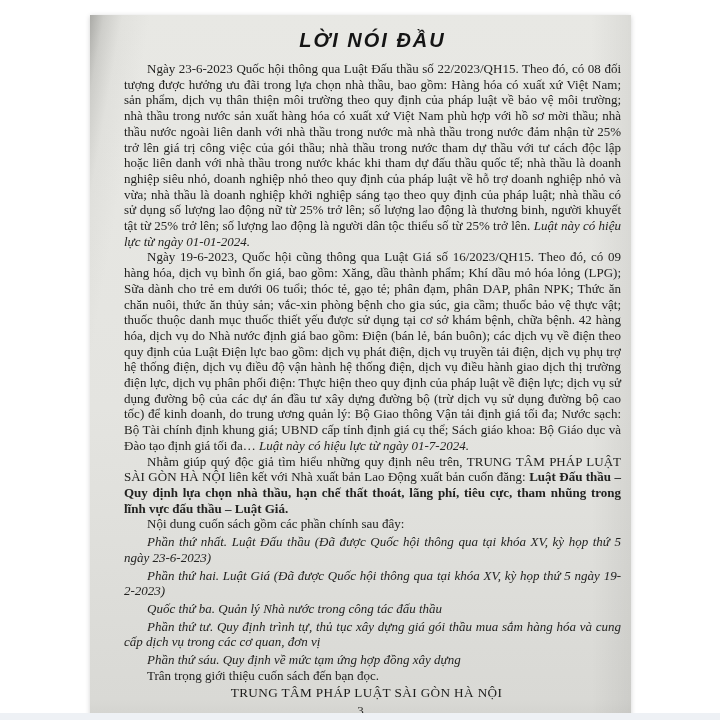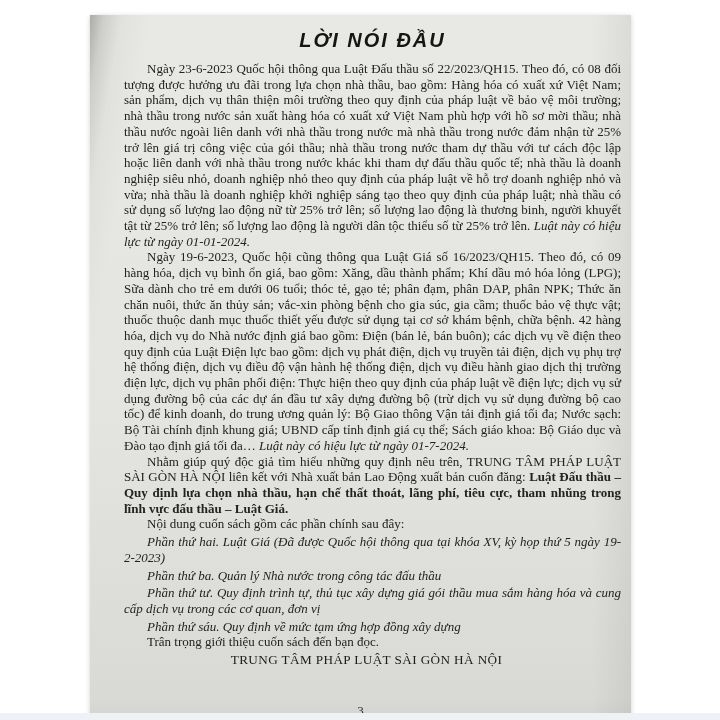--- a/index.html
+++ b/index.html
@@ -99,22 +99,23 @@
 
     <p class="body"><span>Ngày 23-6-2023 Quốc hội thông qua Luật Đấu thầu số 22/2023/QH15. Theo đó, có 08 đối tượng được hưởng ưu đãi trong lựa chọn nhà thầu, bao gồm: Hàng hóa có xuất xứ Việt Nam; sản phẩm, dịch vụ thân thiện môi trường theo quy định của pháp luật về bảo vệ môi trường; nhà thầu trong nước sản xuất hàng hóa có xuất xứ Việt Nam phù hợp với hồ sơ mời thầu; nhà thầu nước ngoài liên danh với nhà thầu trong nước mà nhà thầu trong nước đảm nhận từ 25% trở lên giá trị công việc của gói thầu; nhà thầu trong nước tham dự thầu với tư cách độc lập hoặc liên danh với nhà thầu trong nước khác khi tham dự đấu thầu quốc tế; nhà thầu là doanh nghiệp siêu nhỏ, doanh nghiệp nhỏ theo quy định của pháp luật về hỗ trợ doanh nghiệp nhỏ và vừa; nhà thầu là doanh nghiệp khởi nghiệp sáng tạo theo quy định của pháp luật; nhà thầu có sử dụng số lượng lao động nữ từ 25% trở lên; số lượng lao động là thương binh, người khuyết tật từ 25% trở lên; số lượng lao động là người dân tộc thiểu số từ 25% trở lên. </span><span class="i">Luật này có hiệu lực từ ngày 01-01-2024.</span></p>
 
     <p class="body"><span>Ngày 19-6-2023, Quốc hội cũng thông qua Luật Giá số 16/2023/QH15. Theo đó, có 09 hàng hóa, dịch vụ bình ổn giá, bao gồm: Xăng, dầu thành phẩm; Khí dầu mỏ hóa lỏng (LPG); Sữa dành cho trẻ em dưới 06 tuổi; thóc tẻ, gạo tẻ; phân đạm, phân DAP, phân NPK; Thức ăn chăn nuôi, thức ăn thủy sản; vắc-xin phòng bệnh cho gia súc, gia cầm; thuốc bảo vệ thực vật; thuốc thuộc danh mục thuốc thiết yếu được sử dụng tại cơ sở khám bệnh, chữa bệnh. 42 hàng hóa, dịch vụ do Nhà nước định giá bao gồm: Điện (bán lẻ, bán buôn); các dịch vụ về điện theo quy định của Luật Điện lực bao gồm: dịch vụ phát điện, dịch vụ truyền tải điện, dịch vụ phụ trợ hệ thống điện, dịch vụ điều độ vận hành hệ thống điện, dịch vụ điều hành giao dịch thị trường điện lực, dịch vụ phân phối điện: Thực hiện theo quy định của pháp luật về điện lực; dịch vụ sử dụng đường bộ của các dự án đầu tư xây dựng đường bộ (trừ dịch vụ sử dụng đường bộ cao tốc) để kinh doanh, do trung ương quản lý: Bộ Giao thông Vận tải định giá tối đa; Nước sạch: Bộ Tài chính định khung giá; UBND cấp tỉnh định giá cụ thể; Sách giáo khoa: Bộ Giáo dục và Đào tạo định giá tối đa… </span><span class="i">Luật này có hiệu lực từ ngày 01-7-2024.</span></p>
 
     <p class="body"><span>Nhằm giúp quý độc giả tìm hiểu những quy định nêu trên, TRUNG TÂM PHÁP LUẬT SÀI GÒN HÀ NỘI liên kết với Nhà xuất bản Lao Động xuất bản cuốn đăng: </span><span class="b">Luật Đấu thầu – Quy định lựa chọn nhà thầu, hạn chế thất thoát, lãng phí, tiêu cực, tham nhũng trong lĩnh vực đấu thầu – Luật Giá.</span></p>
 
     <p class="body">Nội dung cuốn sách gồm các phần chính sau đây:</p>
 
     <div class="toc">
+      <p class="body">Phần thứ nhất. Luật Đấu thầu (Đã được Quốc hội thông qua tại khóa XV, kỳ họp thứ 5 ngày 23-6-2023)</p>
       <p class="body">Phần thứ hai. Luật Giá (Đã được Quốc hội thông qua tại khóa XV, kỳ họp thứ 5 ngày 19-2-2023)</p>
-      <p class="body">Phần thứ ba. Quản lý Nhà nước trong công tác đấu thầu</p>
+      <p class="body">Quốc thứ ba. Quản lý Nhà nước trong công tác đấu thầu</p>
       <p class="body">Phần thứ tư. Quy định trình tự, thủ tục xây dựng giá gói thầu mua sắm hàng hóa và cung cấp dịch vụ trong các cơ quan, đơn vị</p>
       <p class="body">Phần thứ sáu. Quy định về mức tạm ứng hợp đồng xây dựng</p>
     </div>
 
     <p class="body closing">Trân trọng giới thiệu cuốn sách đến bạn đọc.</p>
 
     <p class="signature">TRUNG TÂM PHÁP LUẬT SÀI GÒN HÀ NỘI</p>
   </div>
 
   <div class="page-number">3</div>

